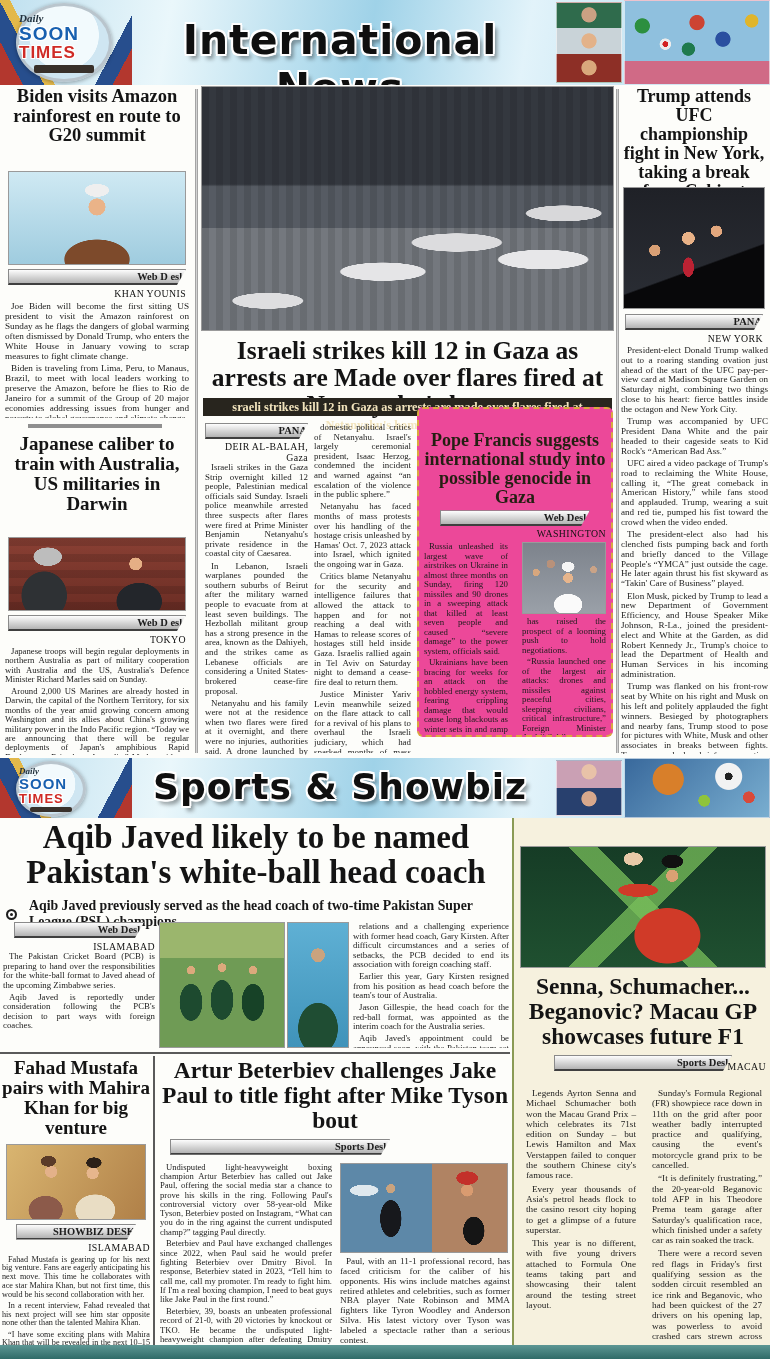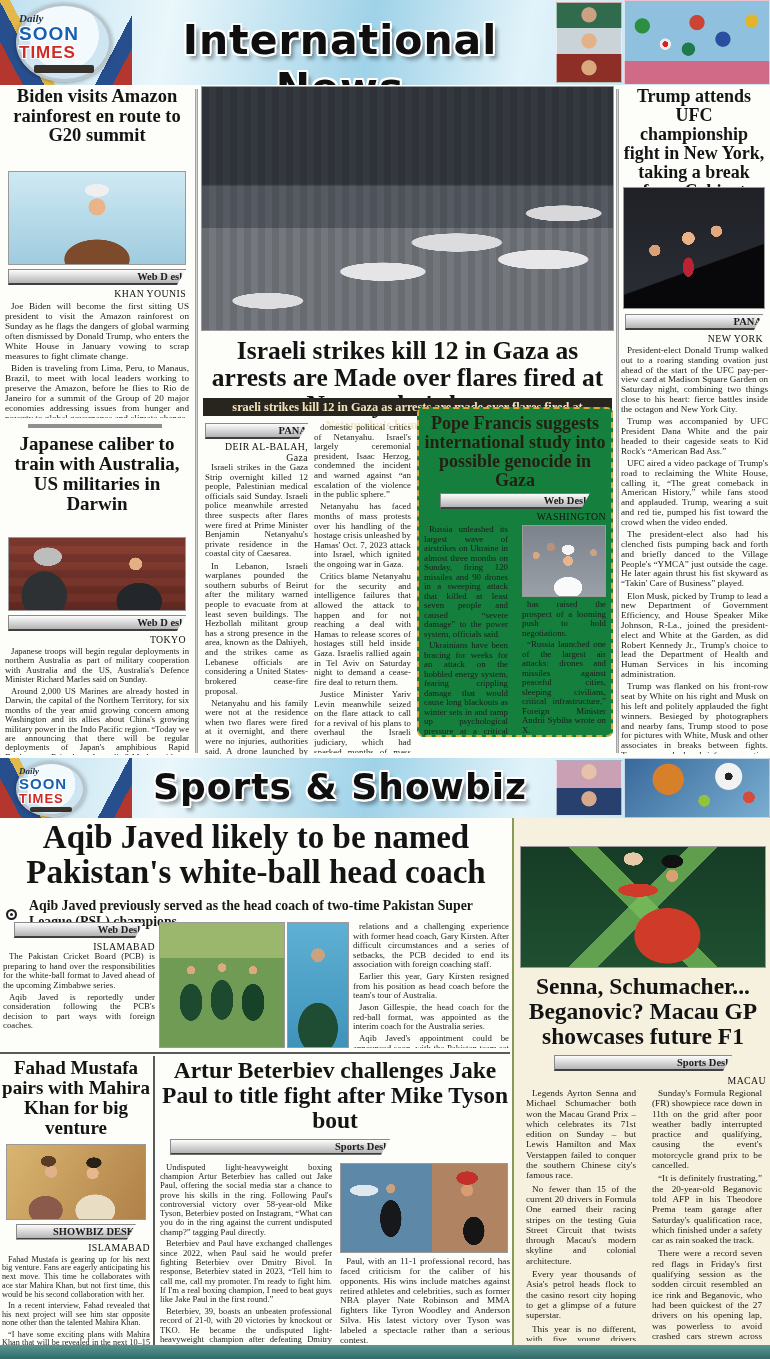--- a/index.html
+++ b/index.html
@@ -98,22 +98,22 @@
   radial-gradient(ellipse 74px 16px at 83% 71%,#e7e7e9 60%,transparent 62%),
   radial-gradient(ellipse 62px 13px at 88% 52%,#d8d8da 60%,transparent 62%),
   repeating-linear-gradient(90deg,rgba(0,0,0,.10) 0 7px,transparent 7px 14px),
   linear-gradient(180deg,#34383f 0 40%,#565b63 41% 58%,#74787e 58% 100%)}
 .gh{left:203px;top:252px;width:409px;font-size:25.5px}
 .gk{left:203px;top:313px;width:409px;height:18px;background:#28251e;color:#f2e4bd;
   font-weight:700;font-size:12.3px;text-align:center;line-height:18px}
 .gc1{left:205px;top:338px;width:103px;height:330px}
 .gc1 .body,.gc2{font-size:8.9px}
 .gc2{left:314px;top:338px;width:97px;height:330px}
-.pope{left:417px;top:322px;width:196px;height:330px;background:#15803d;
-  border:2px dashed #d9a93f;border-radius:6px;padding:5px 5px 3px;overflow:hidden}
+.pope{left:417px;top:322px;width:196px;height:330px;background:#ec4899;
+  border:2px dashed #d9a93f;border-radius:6px;padding:22px 5px 3px;overflow:hidden}
 .pt{font-size:18px;color:#241f12}
 .pope .bar{width:150px;margin:3px auto 0}
 .pcols{display:flex;gap:14px;margin-top:3px}
 .pc{flex:1;font-size:8.8px;line-height:1.08;text-align:justify;overflow:hidden}
 .pc p{margin:0 0 2px;text-indent:5px}
 .php{width:100%;height:72px;margin-bottom:3px;background:
   radial-gradient(ellipse 9px 7px at 55% 34%,#f5f5f5 70%,transparent 72%),
   radial-gradient(circle 7px at 55% 50%,#e7b58c 70%,transparent 72%),
   radial-gradient(ellipse 20px 15px at 55% 88%,#fafafa 70%,transparent 72%),
   radial-gradient(circle 5px at 16% 42%,#d8a77e 70%,transparent 72%),
@@ -189,21 +189,21 @@
   radial-gradient(ellipse 13px 8px at 62% 12%,#111 82%,transparent 84%),
   radial-gradient(circle 8px at 62% 24%,#d9a173 75%,transparent 77%),
   radial-gradient(ellipse 13px 9px at 46% 10%,#e8c9a8 72%,transparent 74%),
   radial-gradient(ellipse 50px 42px at 60% 74%,#d03a28 65%,transparent 67%),
   radial-gradient(ellipse 30px 10px at 48% 36%,#d03a28 65%,transparent 67%),
   linear-gradient(45deg,transparent 46%,rgba(120,190,90,.75) 46% 54%,transparent 54%),
   linear-gradient(-45deg,transparent 46%,rgba(120,190,90,.75) 46% 54%,transparent 54%),
   linear-gradient(180deg,#163c26,#1f5030)}
 .st{position:absolute;left:6px;top:156px;width:246px;font-size:23.5px}
 .senna .bar{position:absolute;left:40px;top:237px;width:178px}
-.sd{position:absolute;left:6px;top:255px;width:246px}
+.sd{position:absolute;left:6px;top:241px;width:246px}
 .scols{position:absolute;left:8px;top:270px;width:244px;height:253px;display:flex;gap:8px;overflow:hidden}
 .sc{flex:1;font-size:9.2px;line-height:1.12;text-align:justify}
 .sc p{margin:0 4px 3px;text-indent:6px}
 .strip{position:absolute;left:0;top:1345px;width:770px;height:14px;
   background:linear-gradient(180deg,#5d9794,#2f6b68)}
 </style>
 </head>
 <body>
 
 <div class="page">
@@ -371,21 +371,20 @@
     </article>
 
     <aside class="senna">
       <div class="ph sph"></div>
       <h2 class="headline st">Senna, Schumacher... Beganovic? Macau GP showcases future F1 stars</h2>
       <div class="bar">Sports Desk</div>
       <div class="date sd">MACAU</div>
       <div class="scols">
         <div class="sc">
             <p>Legends Ayrton Senna and Michael Schumacher both won the Macau Grand Prix – which celebrates its 71st edition on Sunday – but Lewis Hamilton and Max Verstappen failed to conquer the southern Chinese city's famous race.</p>
-            <p>No fewer than 15 of the current 20 drivers in Formula One earned their racing stripes on the testing Guia Street Circuit that twists through Macau's modern skyline and colonial architecture.</p>
             <p>Every year thousands of Asia's petrol heads flock to the casino resort city hoping to get a glimpse of a future superstar.</p>
             <p>This year is no different, with five young drivers attached to Formula One teams taking part and showcasing their talent around the testing street layout.</p>
           </div>
         <div class="sc">
             <p>Sunday's Formula Regional (FR) showpiece race down in 11th on the grid after poor weather badly interrupted practice and qualifying, causing the event's motorcycle grand prix to be cancelled.</p>
             <p>“It is definitely frustrating,” the 20-year-old Beganovic told AFP in his Theodore Prema team garage after Saturday's qualification race, which finished under a safety car as rain soaked the track.</p>
             <p>There were a record seven red flags in Friday's first qualifying session as the sodden circuit resembled an ice rink and Beganovic, who had been quickest of the 27 drivers on his opening lap, was powerless to avoid crashed cars strewn across the track.</p>
             <p>“I got caught up in someone else's mess. Coming here I was probably the favourite as well,” he lamented.</p>
           </div>
       </div>

